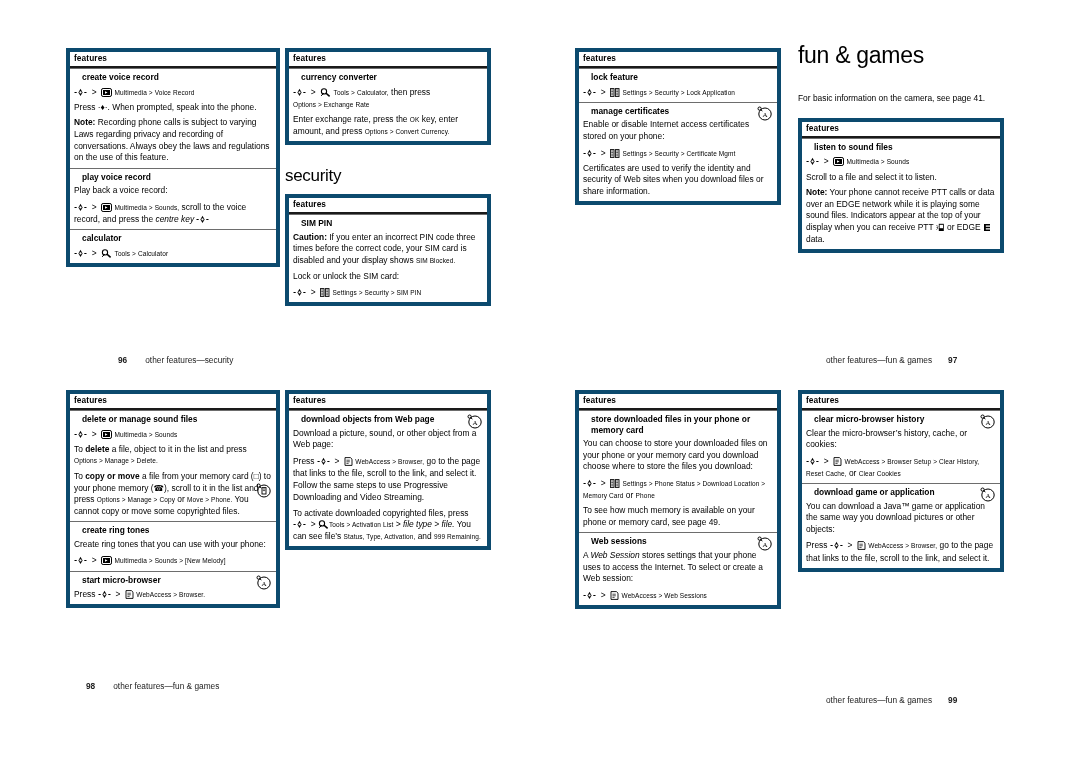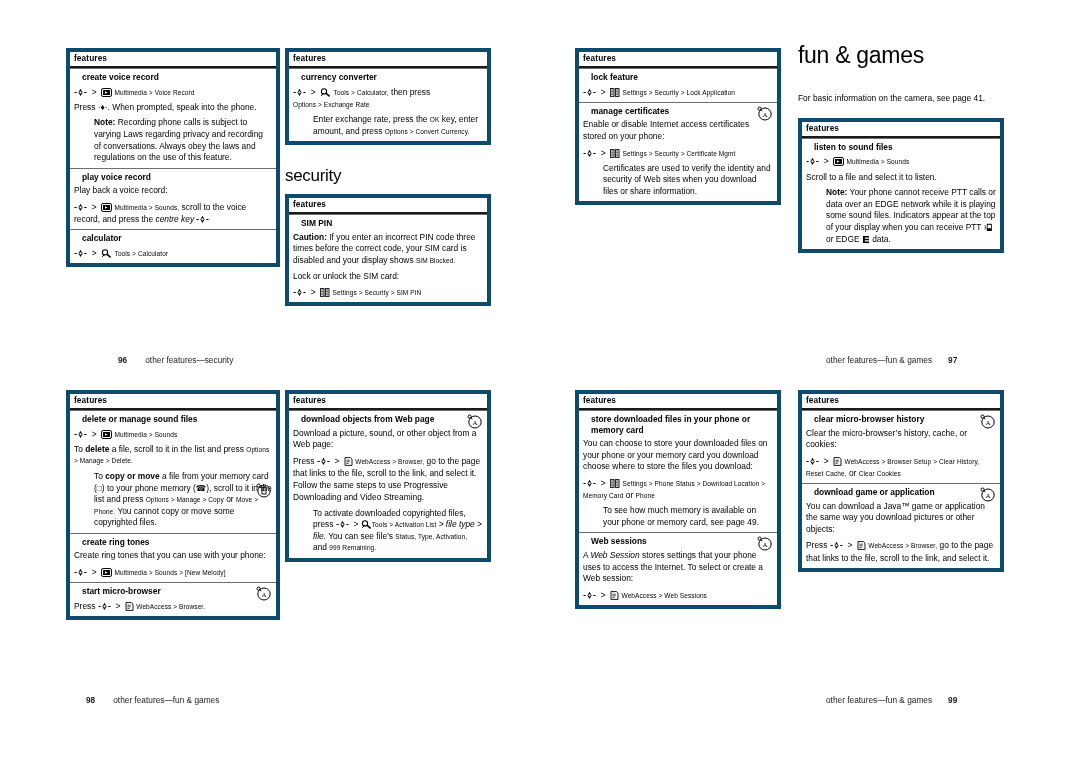--- a/index.html
+++ b/index.html
@@ -50,21 +50,21 @@
     font-weight:bold;
     line-height:1.25;
     margin:0 0 3px 8px;
     padding-right:16px;
   }
   .fp{
     font-size:8.4px;
     line-height:1.38;
     margin:0 0 4px 0;
   }
-  .fp:last-child{margin-bottom:0;margin-left:20px;}
+  .fp:last-child{margin-bottom:0;}
   .nav{
     font-size:8.4px;
     line-height:1.45;
     margin:0 0 4px 0;
   }
   .nav:last-child{margin-bottom:0;}
   .sm{font-size:6.5px; letter-spacing:.1px;}
   b.bd{font-weight:bold;}
   i.it{font-style:italic;}
 
@@ -92,21 +92,21 @@
   
   .footer{
     position:absolute;
     font-size:8.3px;
     color:#222;
     white-space:nowrap;
   }
   .fnum{font-weight:bold;}
   .f96{left:86px;  top:355px;margin-left:32px;}
   .f97{left:826px; top:355px;}
-  .f98{left:86px;  top:695px;}
+  .f98{left:86px;  top:681px;}
   .f99{left:826px; top:695px;}
   .footer .lbl{margin-left:18px;}
   .footer .lbl-r{margin-right:16px;}
 
   
   .gl{display:inline-block;vertical-align:-2px;}
   .gl svg{display:block;}
 
   
   .badge{
@@ -339,21 +339,21 @@
                 <circle cx="6.5" cy="4.4" r="1.1" fill="#fff"></circle>
               </svg></span>
         <span>&nbsp;&gt;&nbsp;</span>
         <span class="gl"><svg width="11" height="9" viewBox="0 0 11 9">
                 <rect x="0.5" y="0.5" width="10" height="8" rx="1.6" fill="none" stroke="#000"></rect>
                 <rect x="2" y="2" width="7" height="5" fill="#000"></rect>
                 <path d="M4 3.2 L6.6 4.5 L4 5.8 Z" fill="#fff"></path>
               </svg></span>
         <span class="sm">Multimedia &gt; Sounds</span>
       </div>
-      <div class="fp"><span>To </span><b class="bd">delete</b><span> a file, scroll to it in the list and press </span><span class="sm">Options &gt; Manage &gt; Delete.</span></div>
+      <div class="fp"><span>To </span><b class="bd">delete</b><span> a file, object to it in the list and press </span><span class="sm">Options &gt; Manage &gt; Delete.</span></div>
       <span class="badge" style="top:72px">
             <svg width="17" height="15" viewBox="0 0 17 15">
               <ellipse cx="9" cy="8" rx="6.2" ry="6" fill="none" stroke="#000" stroke-width="1"></ellipse>
               <circle cx="3.6" cy="2.6" r="1.6" fill="none" stroke="#000" stroke-width="1"></circle>
               <path d="M4.8 3.8 L6.4 5" stroke="#000" stroke-width="1"></path>
               <rect x="7" y="4.6" width="4" height="6.4" fill="none" stroke="#000" stroke-width=".9"></rect>
               <path d="M7.8 6 h2.4 M7.8 7.6 h2.4" stroke="#000" stroke-width=".7"></path>
             </svg>
           </span>
       <div class="fp"><span>To </span><b class="bd">copy or move</b><span> a file from your memory card (□) to your phone memory (☎), scroll to it in the list and press </span><span class="sm">Options &gt; Manage &gt; Copy</span><span> or </span><span class="sm">Move &gt; Phone.</span><span> You cannot copy or move some copyrighted files.</span></div>

